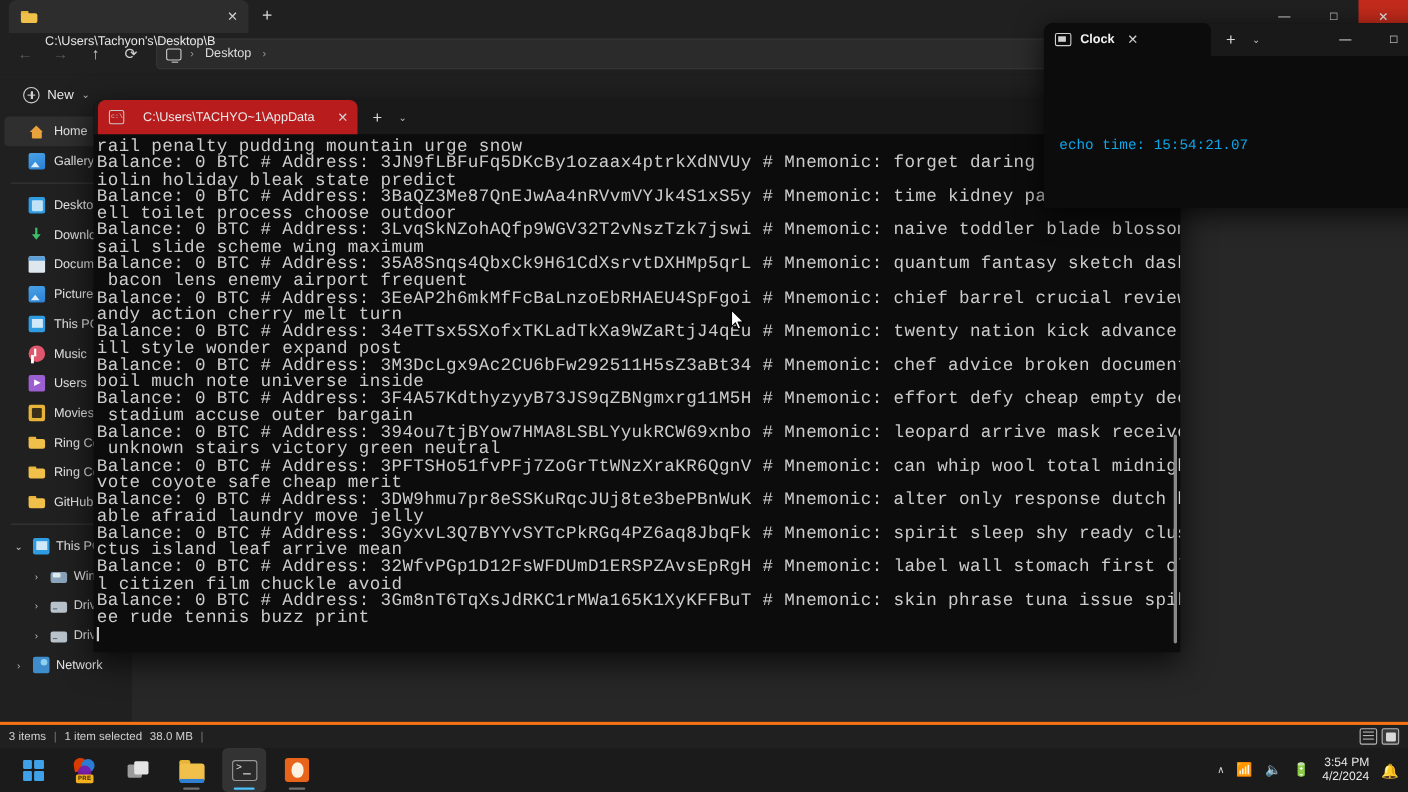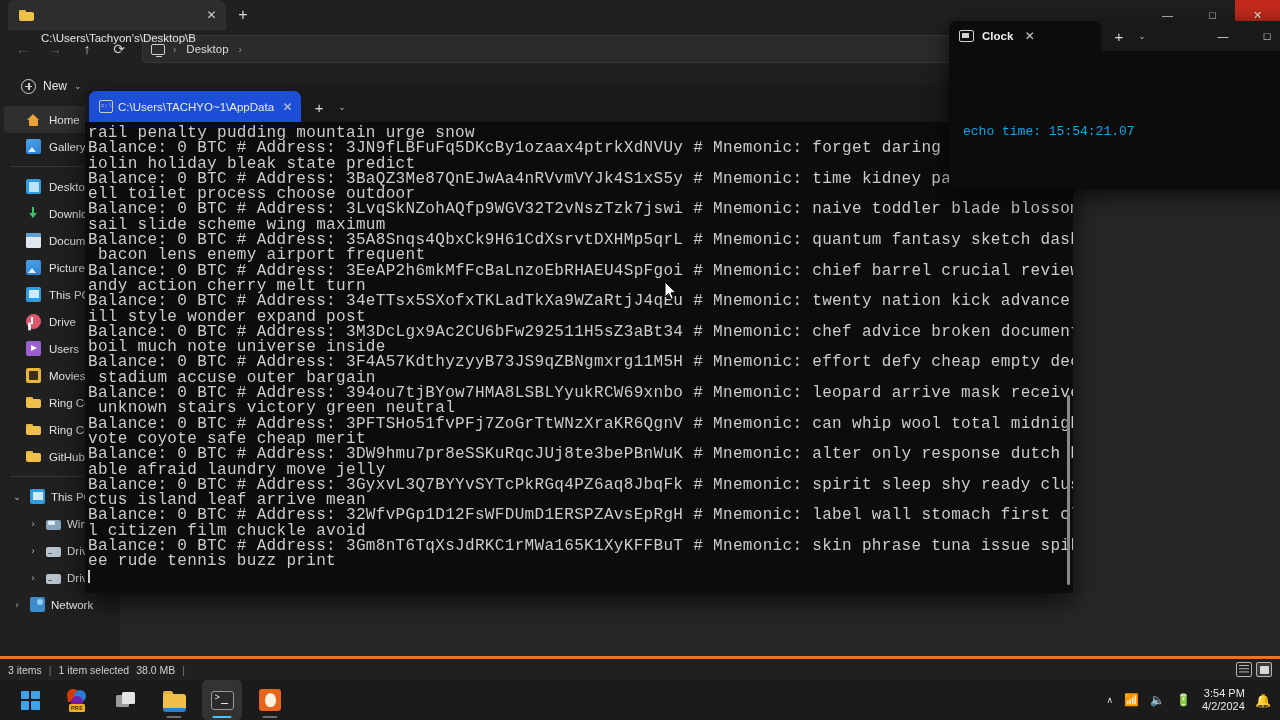--- a/index.html
+++ b/index.html
@@ -243,23 +243,23 @@
     display:flex; flex-direction:column;
     overflow: hidden;
   }
   .term-tabbar {
     height: 31px; flex:0 0 31px;
     background: #191919;
     display:flex; align-items:flex-end;
     padding-left: 4px;
   }
   .term-tab {
-    height: 31px; background:#1d4ed8;
+    height: 31px; background:#b91c1c;
     border-radius: 7px 7px 0 0;
-    display:flex;align-items:center;gap:5px;
+    display:flex;align-items:center;gap:17px;
     padding: 0 5px 0 10px;
     justify-content: space-between;
   }
   .cmd-ico {
     width: 14px;height:13px;flex:0 0 14px;
     border:1.3px solid #c8c8c8;border-radius:2px;
     position:relative;
   }
   .cmd-ico::after{
     content:"c:\\";position:absolute;left:1px;top:0px;
@@ -466,21 +466,21 @@
       <div class="sb-item">
         <span class="sb-ico ic-pictures"></span>
         <span class="lbl">Pictures</span>
       </div>
       <div class="sb-item">
         <span class="sb-ico ic-thispc"></span>
         <span class="lbl">This PC</span>
       </div>
       <div class="sb-item">
         <span class="sb-ico ic-music"></span>
-        <span class="lbl">Drive</span>
+        <span class="lbl">Music</span>
       </div>
       <div class="sb-item">
         <span class="sb-ico ic-videos"></span>
         <span class="lbl">Users</span>
       </div>
       <div class="sb-item">
         <span class="sb-ico ic-movies"></span>
         <span class="lbl">Movies</span>
       </div>
       <div class="sb-item">

